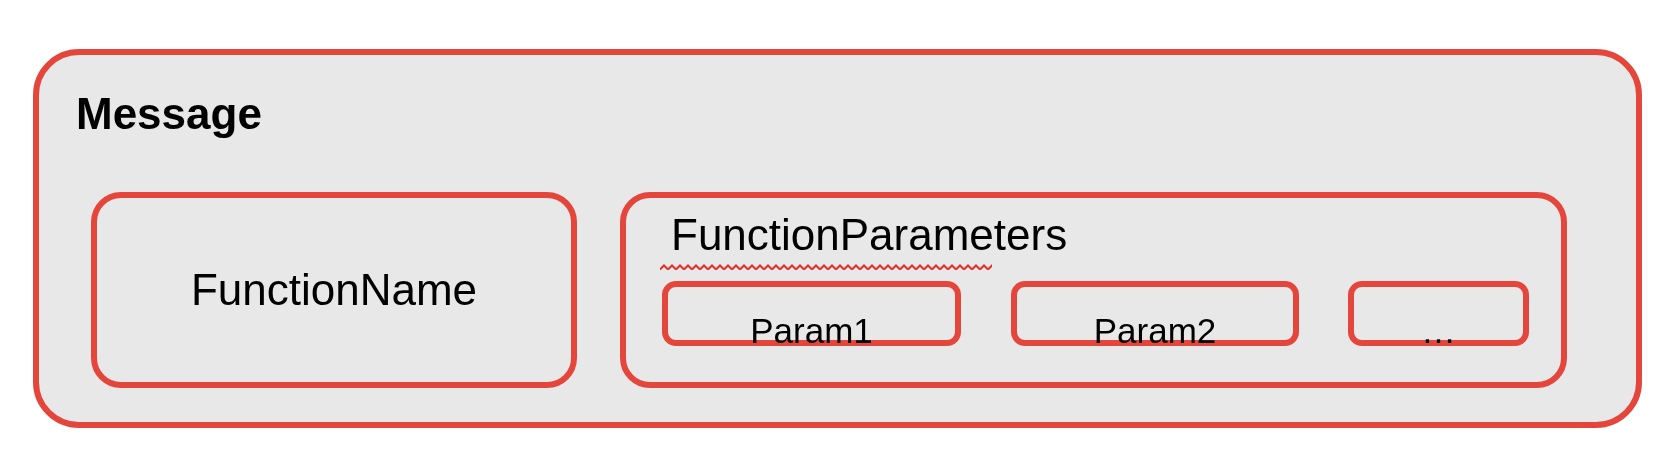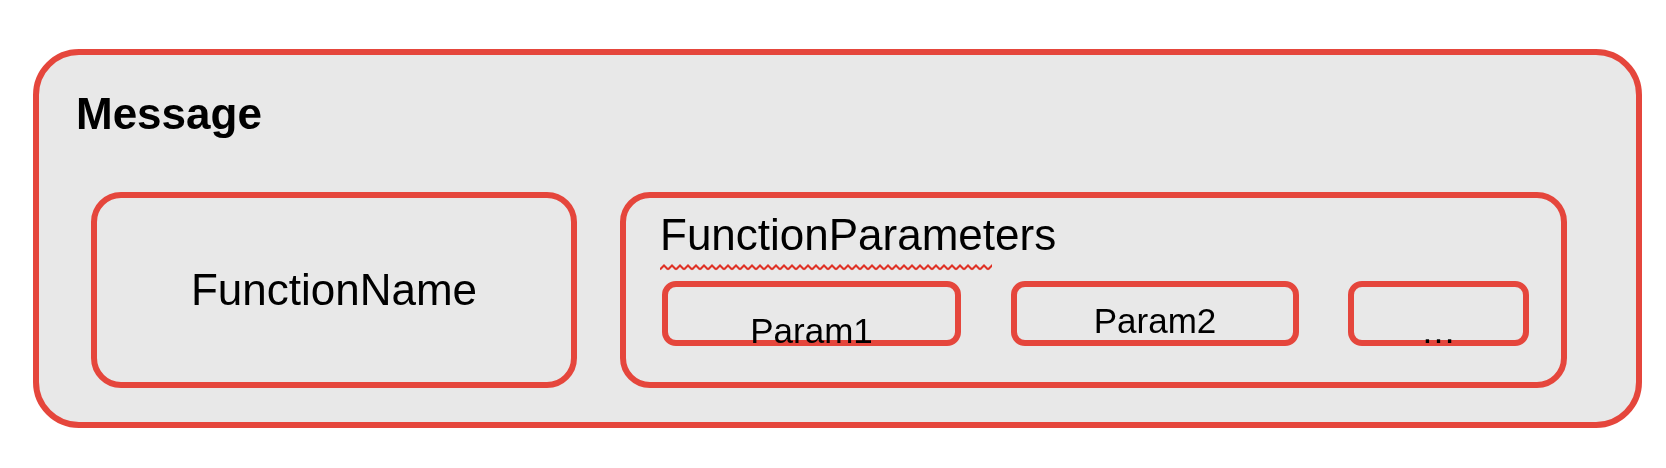--- a/index.html
+++ b/index.html
@@ -71,20 +71,21 @@
     left: 34px;
     top: 11px;
     display: flex;
     flex-direction: column;
     align-items: flex-start;
   }
   .fp-label {
     font-size: 44px;
     line-height: 1.2;
     white-space: nowrap;
+    margin-left: 11px;
   }
   .squiggle {
     display: block;
     margin-top: 1px;
   }
   .squiggle path { stroke: var(--squiggle-red); }
   .param-box {
     position: absolute;
     top: 83px;
     height: 65px;
@@ -94,21 +95,21 @@
     align-items: center;
     justify-content: center;
   }
   .param-box .param-label {
     font-size: 35px;
     line-height: 1.1;
     white-space: nowrap;
     margin-top: 36px;
   }
   .param-1 { left: 36px;  width: 299px; }
-  .param-2 { left: 385px; width: 288px; align-items: flex-end; }
+  .param-2 { left: 385px; width: 288px; }
   .param-3 { left: 722px; width: 181px; }
 </style>
 </head>
 <body>
 
 <div class="canvas">
 
   <div class="message-box">
 
     <div class="message-label">Message</div>

